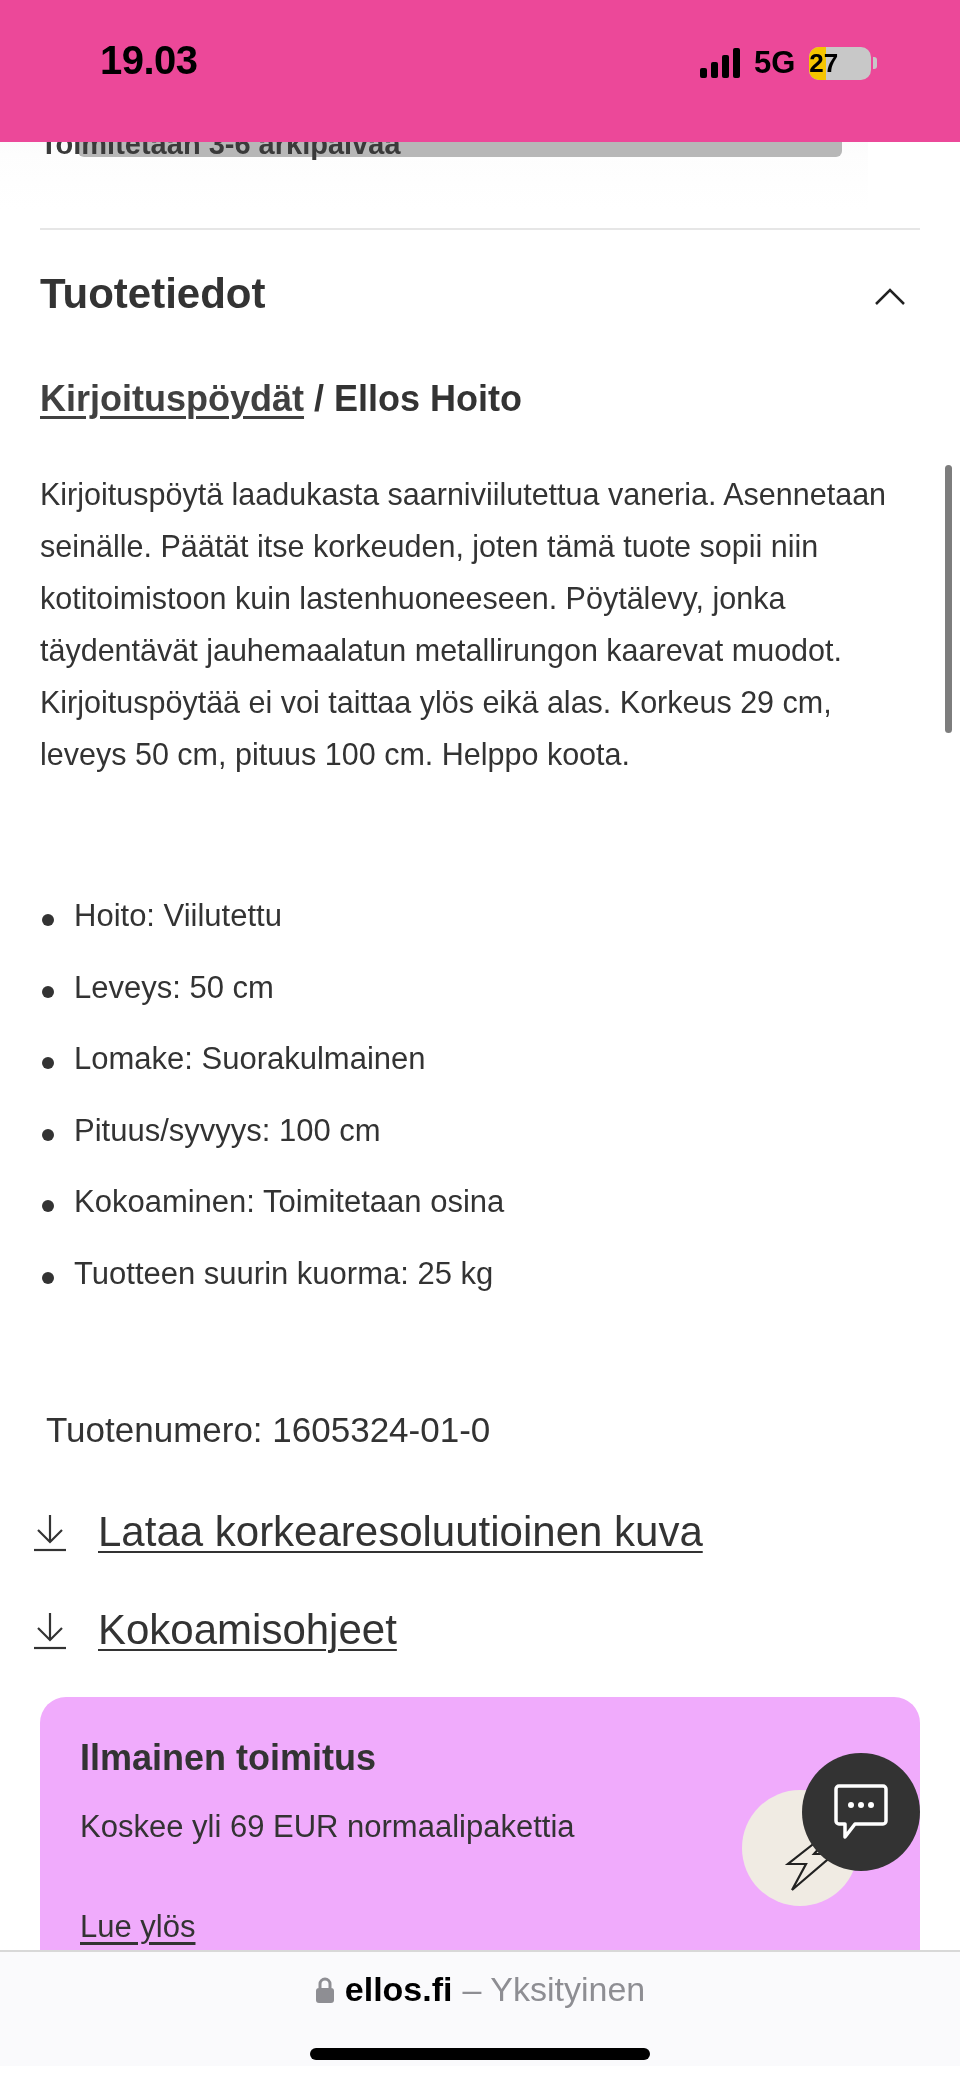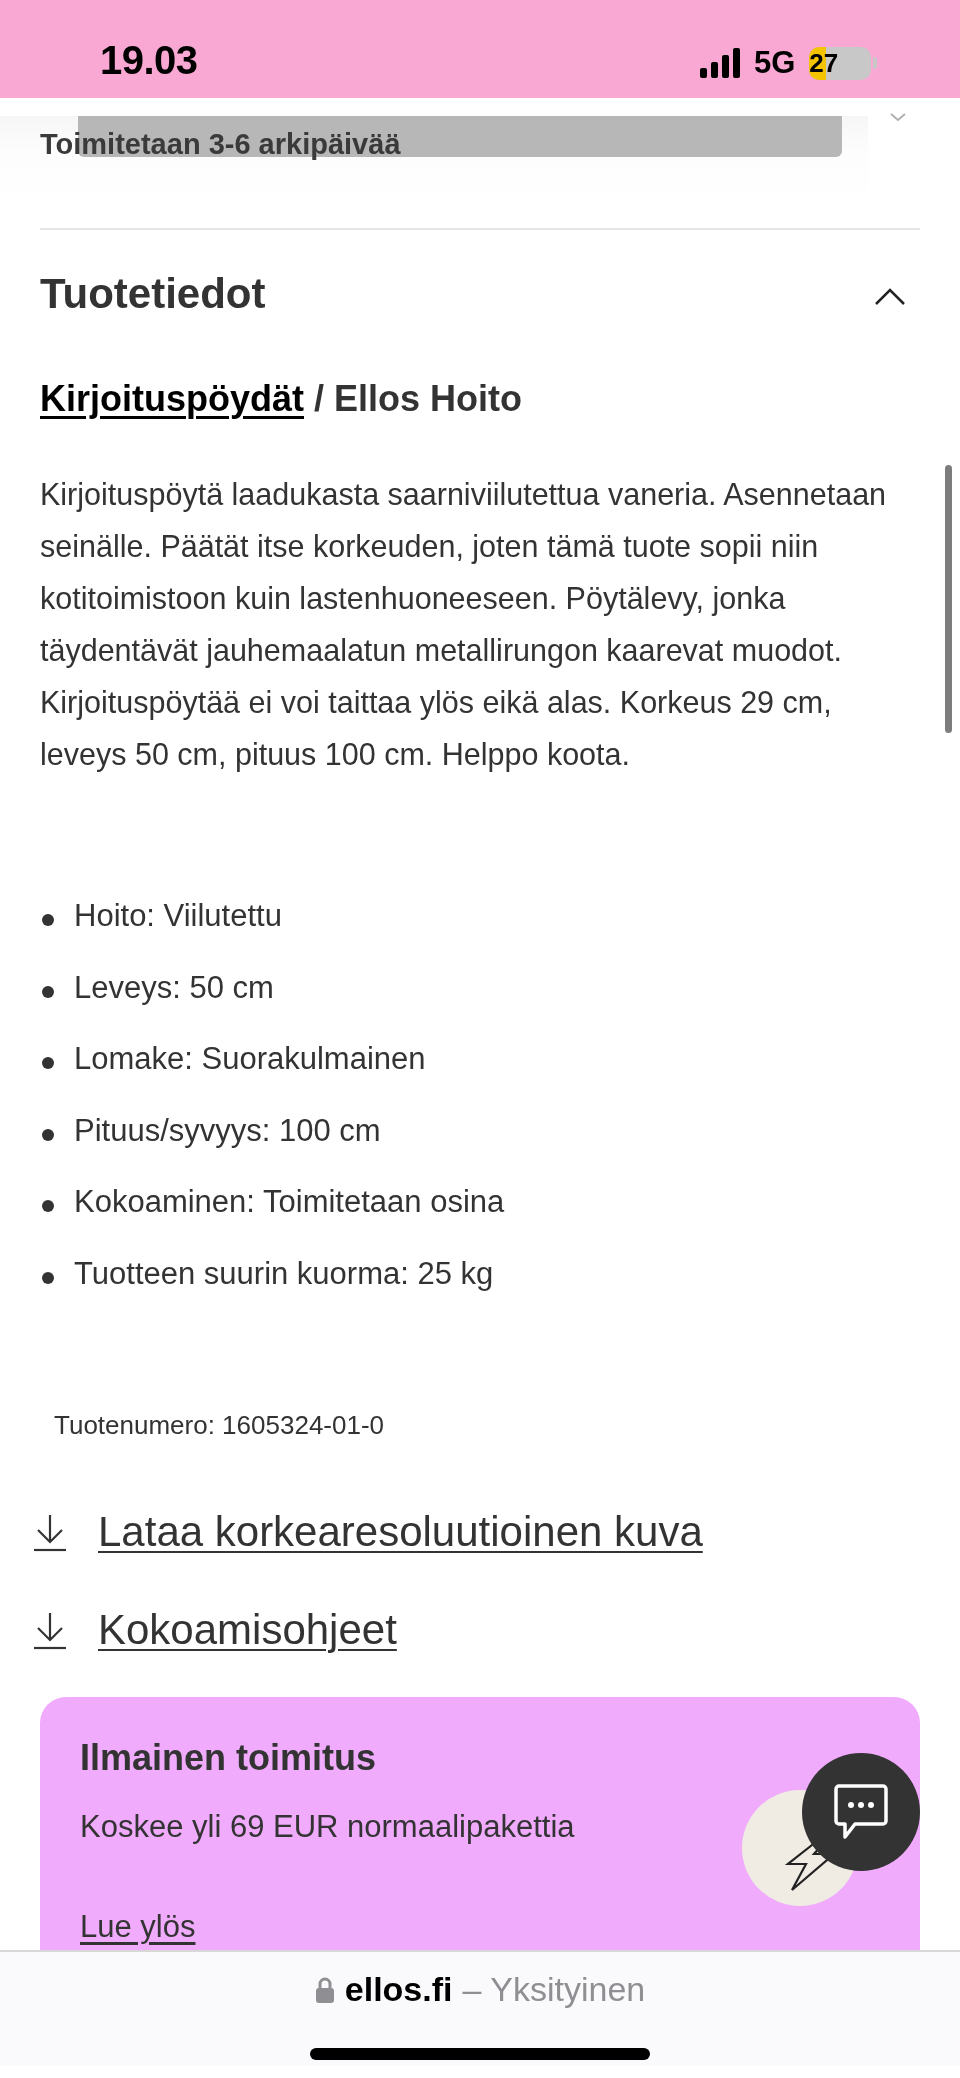--- a/index.html
+++ b/index.html
@@ -1,20 +1,20 @@
 <!DOCTYPE html>
 <html><head>
 <meta charset="utf-8">
 <style>
   * { box-sizing: border-box; margin: 0; padding: 0; }
   html, body { width: 960px; height: 2078px; background: #ffffff; overflow: hidden; }
   body { position: relative; font-family: "Liberation Sans", sans-serif; color: #333333; }
 
   
-  .status-bar { position: absolute; left: 0; top: 0; width: 960px; height: 98px; background: #f9a8d4; z-index: 20; }
+  .status-bar { position: absolute; left: 0; top: 0; width: 960px; height: 142px; background: #ec4899; z-index: 20; }
   .status-time { position: absolute; left: 100px; top: 38px; font-size: 40px; font-weight: 700; color: #000; letter-spacing: -0.5px; }
   .status-right { position: absolute; left: 700px; top: 46px; height: 34px; display: flex; align-items: center; gap: 14px; }
   .signal { display: flex; align-items: flex-end; gap: 4px; height: 30px; }
   .signal span { width: 7px; background: #000; border-radius: 2px; display: block; }
   .network { font-size: 31px; font-weight: 700; color: #000; }
   .battery { position: relative; width: 62px; height: 33px; border-radius: 10px; background: #c8c8c8; overflow: hidden; display: flex; align-items: center; }
   .battery .fill { position: absolute; left: 0; top: 0; bottom: 0; width: 17px; background: #f5c400; }
   .battery .num { position: relative; font-size: 26px; font-weight: 700; color: #000; }
   .battery-tip { width: 4px; height: 12px; background: #c8c8c8; border-radius: 0 3px 3px 0; margin-left: -12px; }
 
@@ -23,29 +23,29 @@
   .overlay-bar { position: absolute; left: 78px; top: 0; width: 764px; height: 41px; background: #b7b7b7; border-radius: 0 0 6px 6px; }
   .delivery-text { position: absolute; left: 40px; top: 12px; font-size: 29px; font-weight: 700; color: #3a3a3a; }
   .delivery-chevron { position: absolute; left: 888px; top: -8px; width: 20px; height: 20px; }
 
   .divider { position: absolute; left: 40px; top: 228px; width: 880px; height: 2px; background: #e6e6e6; }
 
   .section-title { position: absolute; left: 40px; top: 270px; font-size: 42px; font-weight: 700; color: #333; }
   .collapse-btn { position: absolute; left: 868px; top: 278px; width: 44px; height: 36px; display: flex; align-items: center; justify-content: center; cursor: pointer; }
 
   .breadcrumb { position: absolute; left: 40px; top: 378px; font-size: 36px; font-weight: 700; color: #333; }
-  .breadcrumb a { color: #000000; text-decoration: underline; text-decoration-thickness: 3px; text-underline-offset: 5px; }
+  .breadcrumb a { color: #404040; text-decoration: underline; text-decoration-thickness: 3px; text-underline-offset: 5px; }
 
   .description { position: absolute; left: 40px; top: 468px; width: 880px; font-size: 30.5px; line-height: 52px; color: #333; }
 
   .features { position: absolute; left: 40px; top: 888px; list-style: none; }
   .features li { position: relative; height: 71.5px; padding-left: 34px; font-size: 31px; line-height: 56px; color: #333; }
   .features li::before { content: ""; position: absolute; left: 2px; top: 26px; width: 12px; height: 12px; border-radius: 50%; background: #333; }
 
-  .product-number { position: absolute; left: 54px; top: 1410px; font-size: 26px; color: #333; }
+  .product-number { position: absolute; left: 46px; top: 1410px; font-size: 35px; color: #333; }
 
   .dl-link { position: absolute; left: 32px; display: flex; align-items: center; gap: 30px; cursor: pointer; }
   .dl-link .lbl { font-size: 42px; color: #333; text-decoration: underline; text-decoration-thickness: 2px; text-underline-offset: 5px; }
   .dl-1 { top: 1508px; }
   .dl-2 { top: 1606px; }
 
   
   .promo-card { position: absolute; left: 40px; top: 1697px; width: 880px; height: 300px; background: #f0abfc; border-radius: 26px; overflow: hidden; }
   .promo-title { position: absolute; left: 40px; top: 40px; font-size: 36px; font-weight: 700; color: #333; }
   .promo-sub { position: absolute; left: 40px; top: 112px; font-size: 31px; color: #333; }

